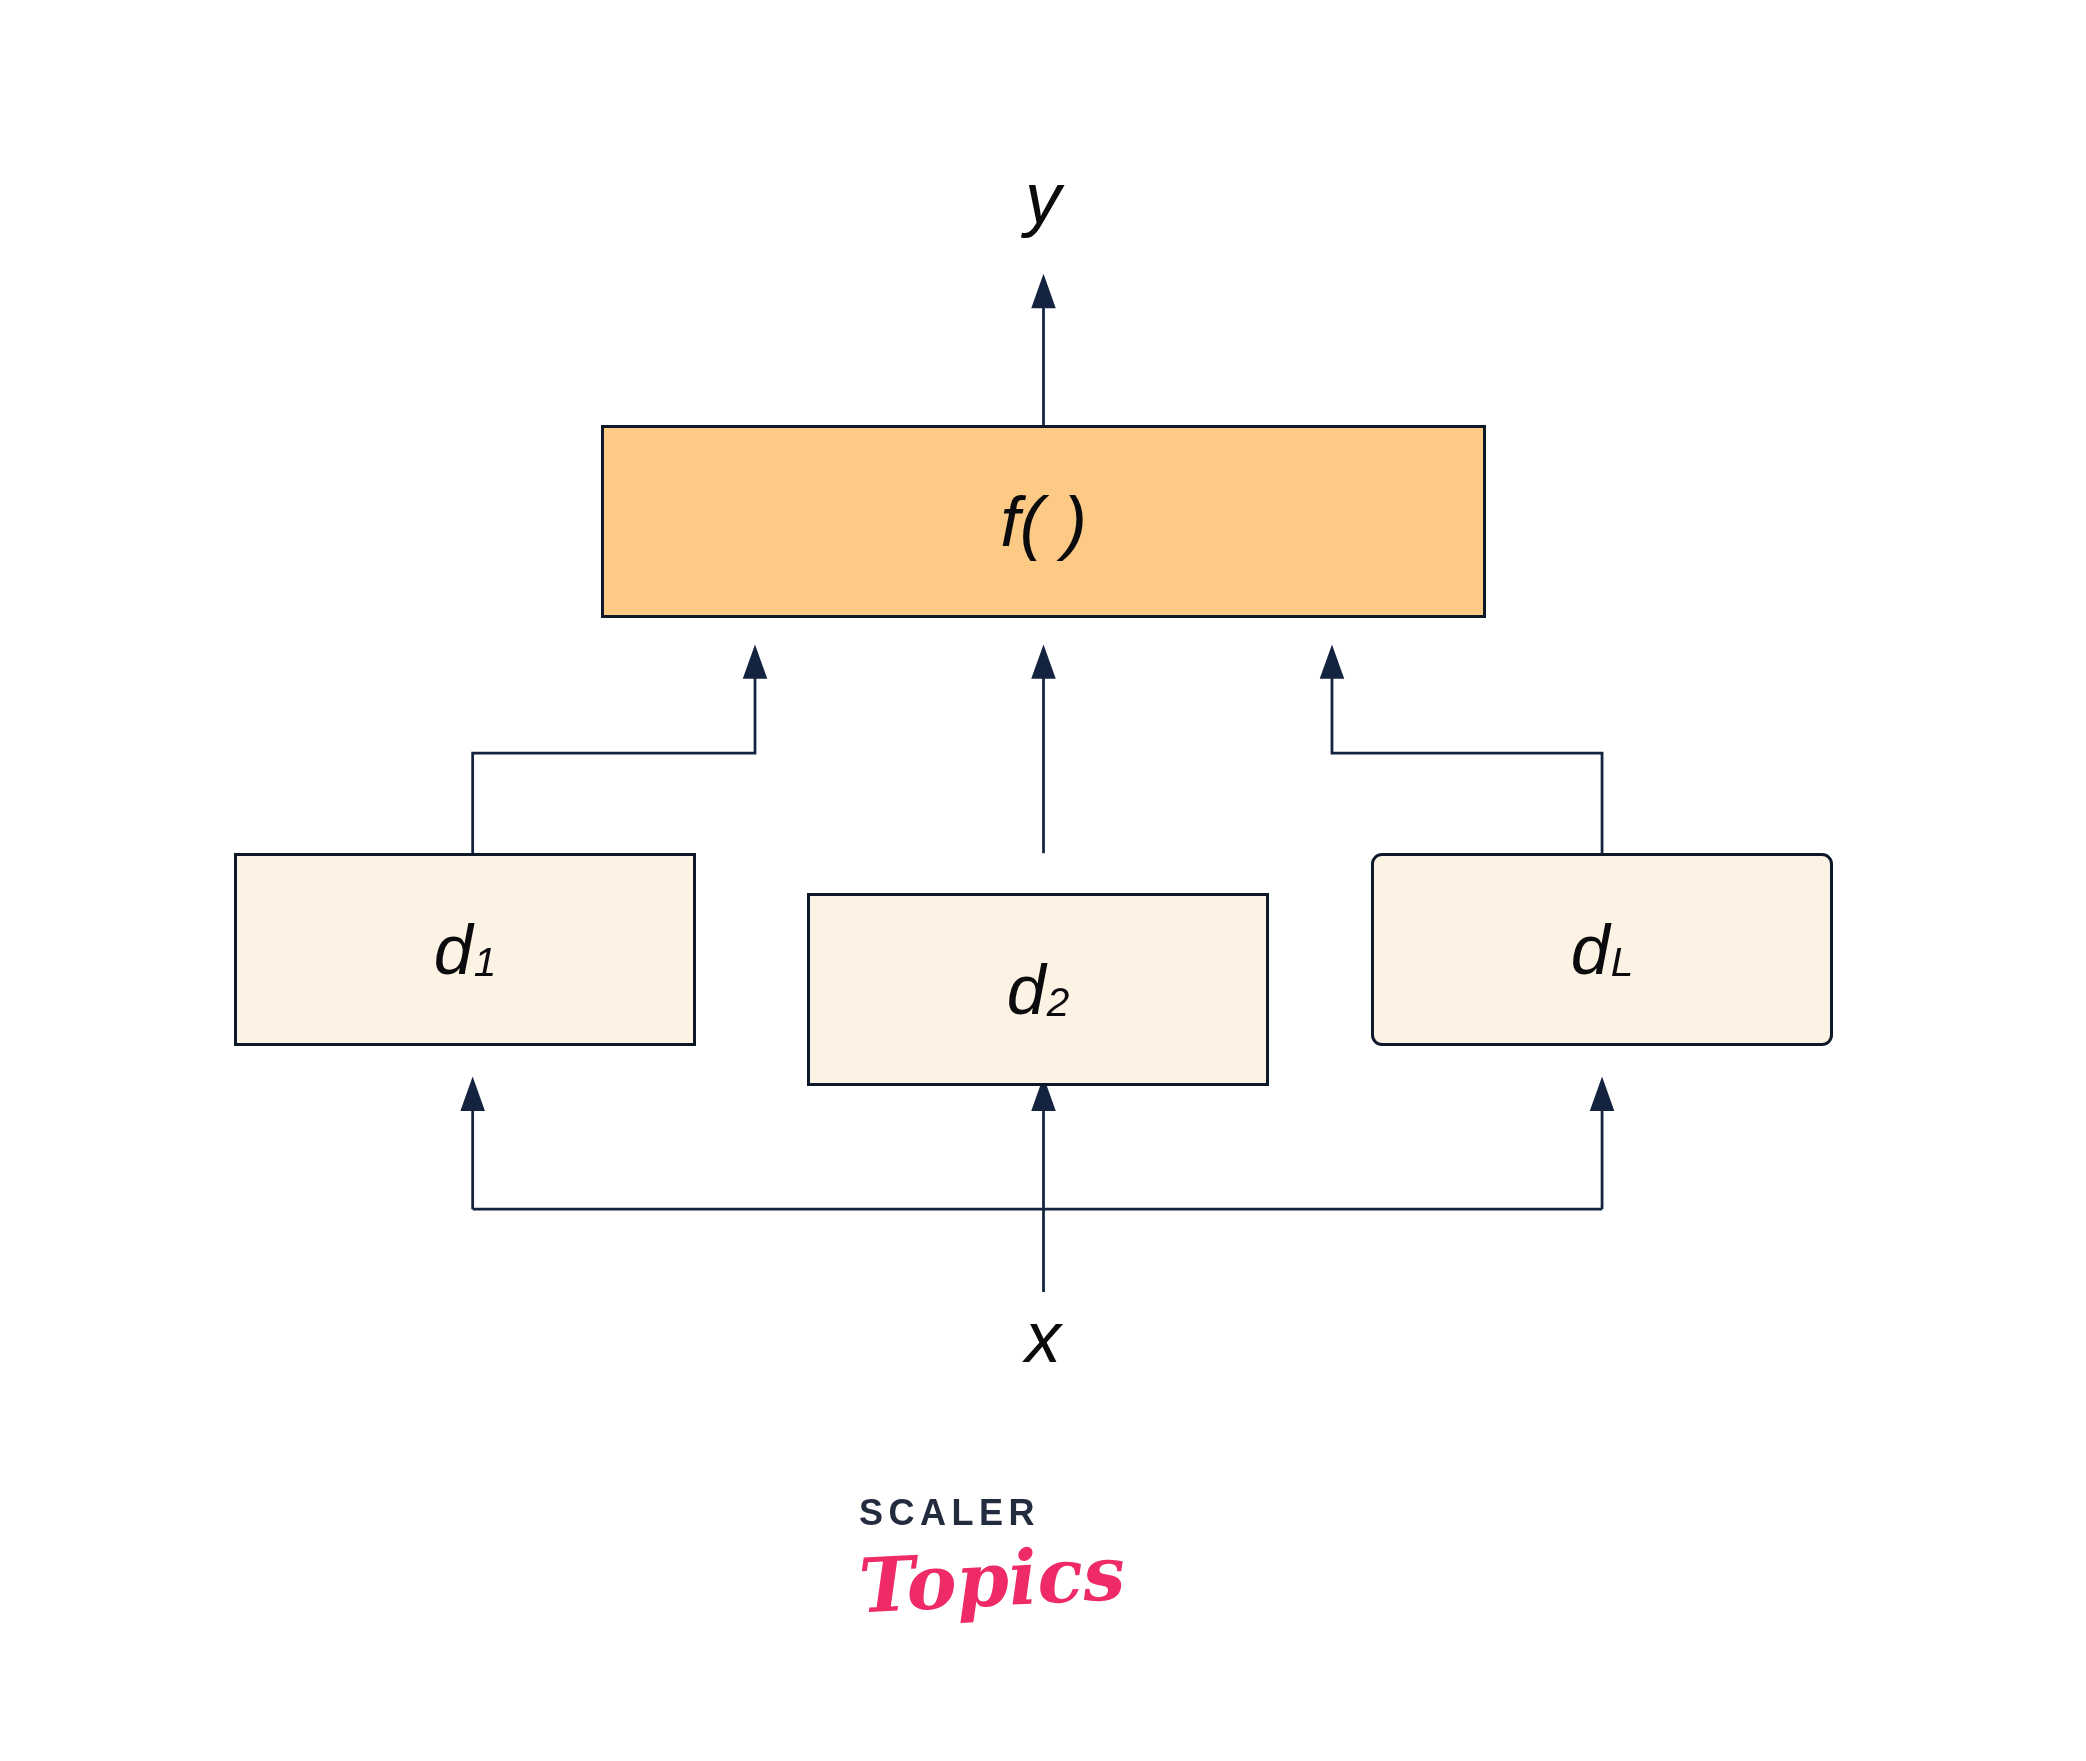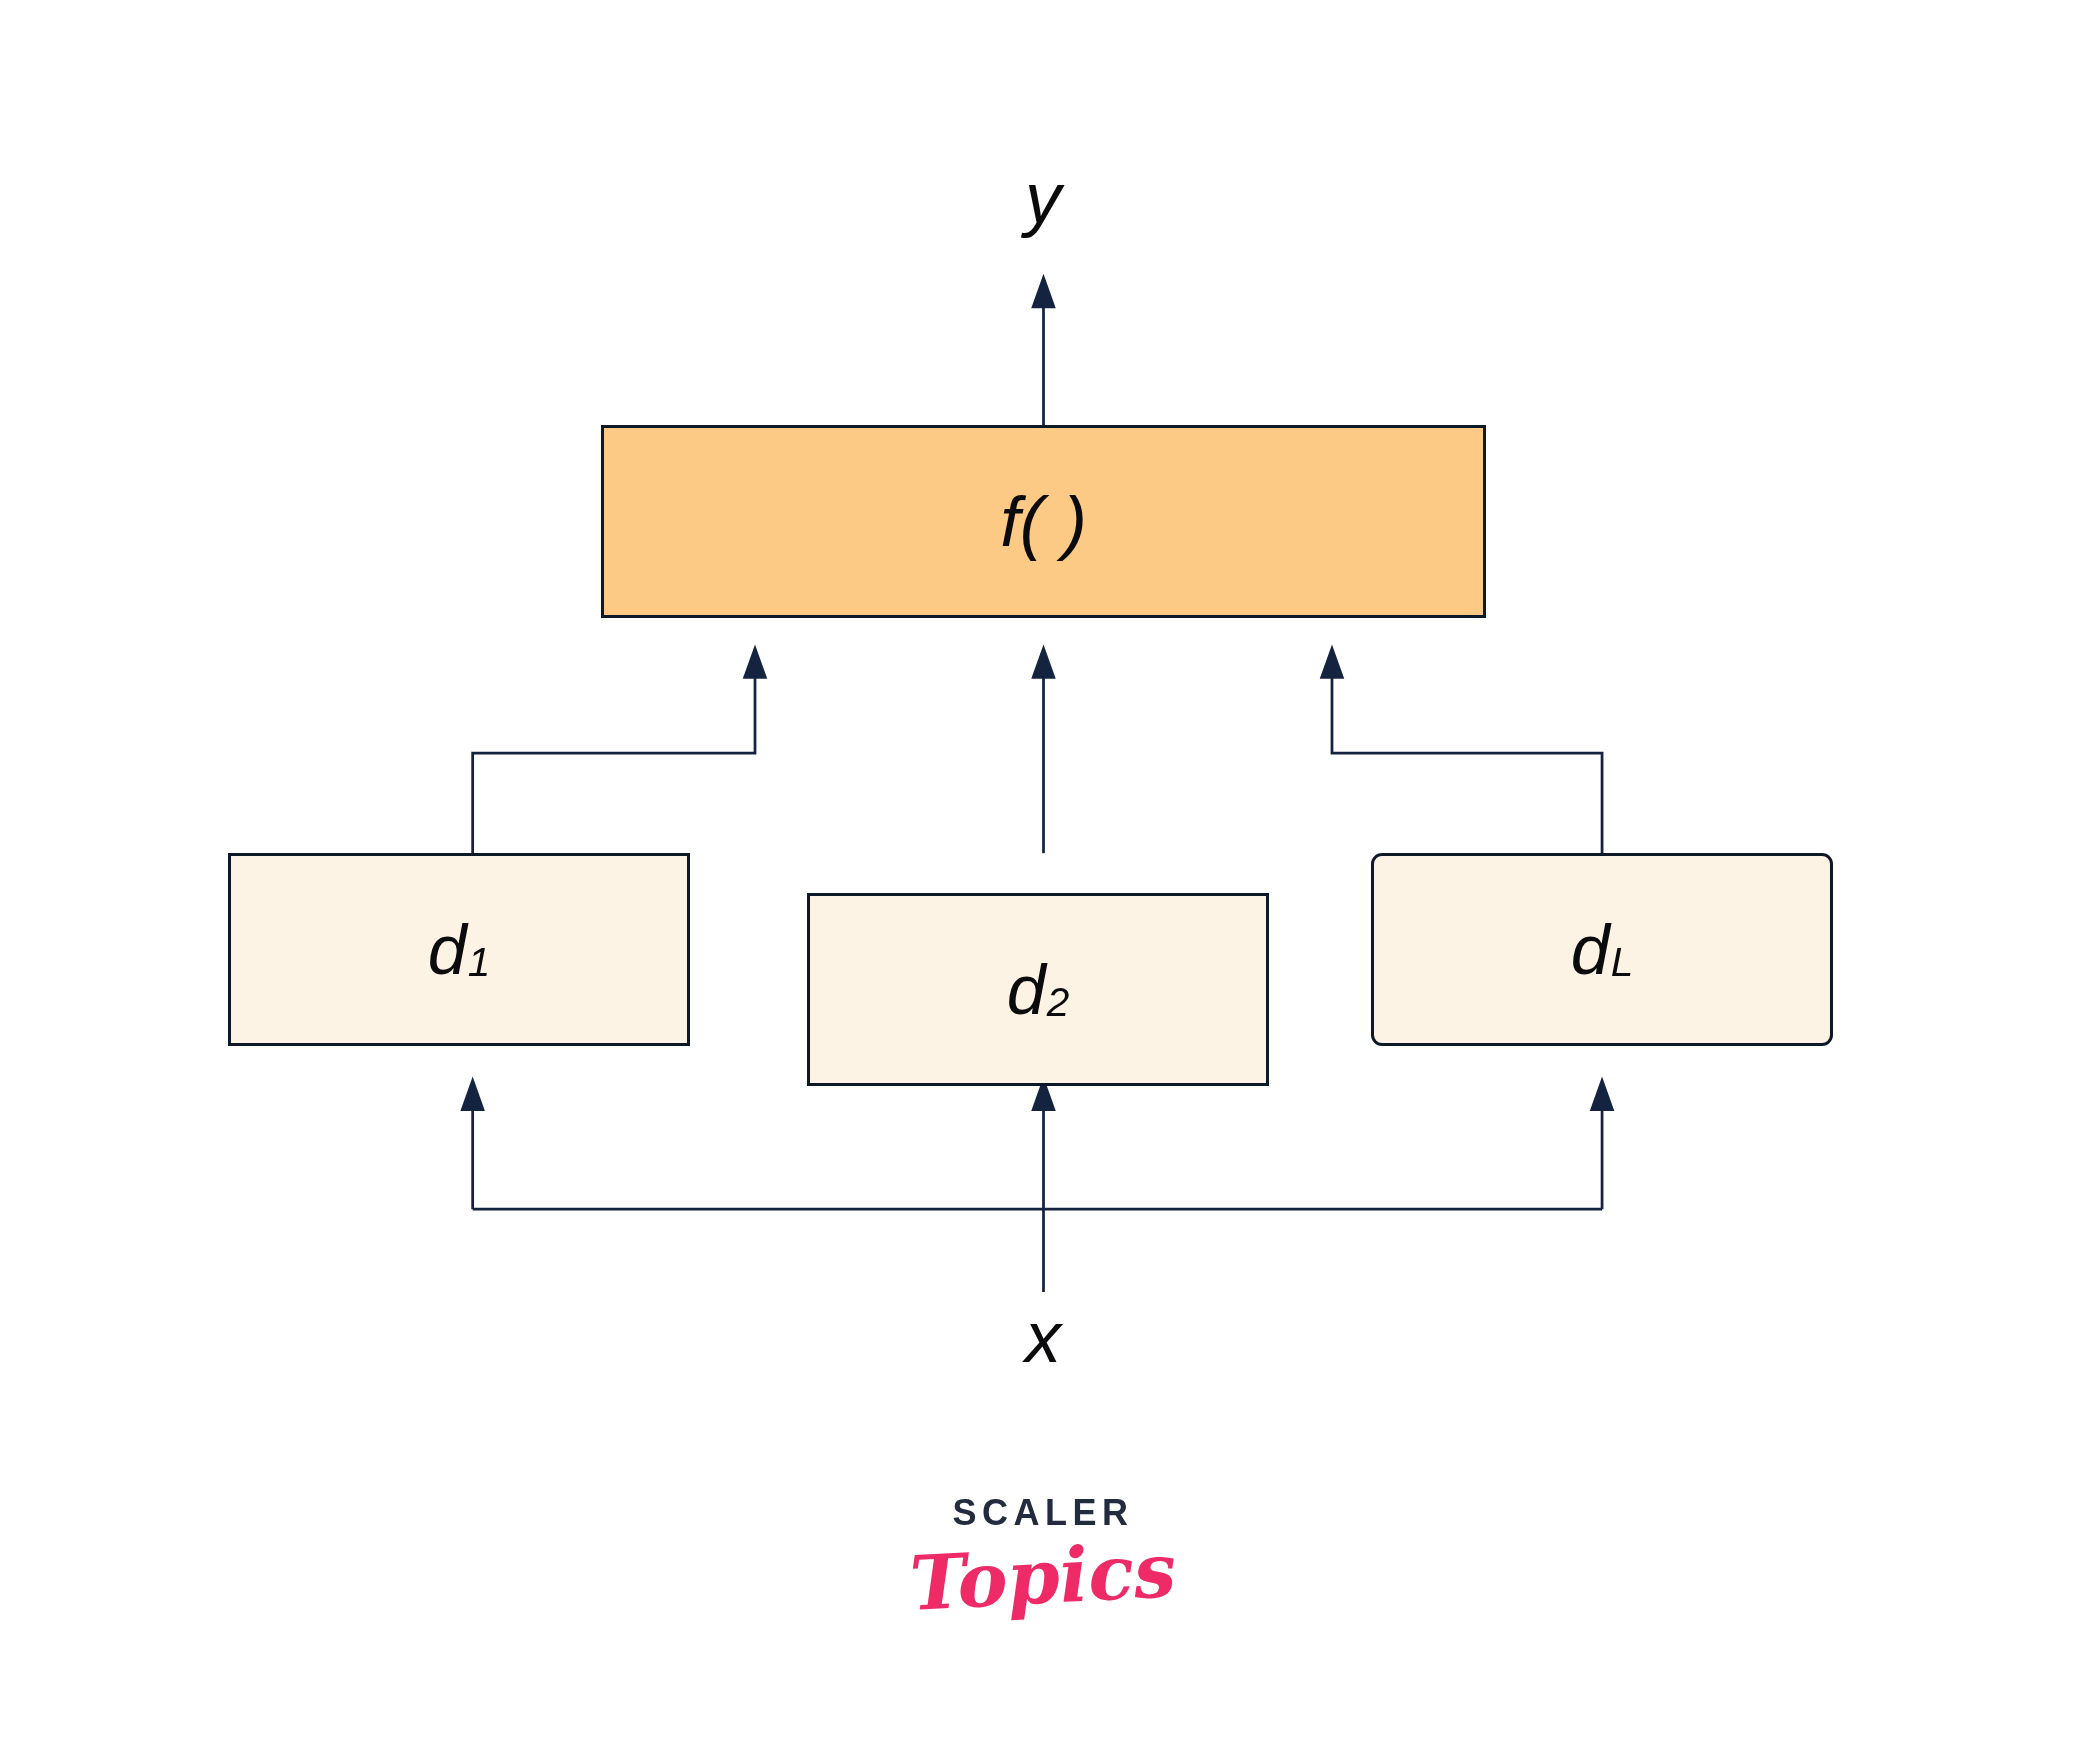--- a/index.html
+++ b/index.html
@@ -62,36 +62,36 @@
     border: 3.7px solid var(--box-border);
     font-size: 71px;
   }
   .model {
     top: 853px;
     width: 462px; height: 193px;
     background: var(--model-fill);
     border: 3.1px solid var(--box-border);
     font-size: 70px;
   }
-  .model-1 { left: 228px; }
+  .model-1 { left: 234px; }
   .model-2 { left: 807px; margin-top: 40px; }
   .model-3 { left: 1371px; border-radius: 11px; }
   .model .sub {
     font-size: 0.58em;
     position: relative;
     top: 0.06em;
     margin-left: 0.03em;
   }
   .label-y { left: 951px; top: 157px; }
   .label-x { left: 951px; top: 1296px; }
   .logo {
     position: absolute;
     left: 859px; top: 1492px;
     width: 368px;
-    text-align: center;
+    text-align: left;
   }
   .logo-brand {
     font-family: "Liberation Sans", sans-serif;
     font-weight: 800;
     font-size: 36px;
     letter-spacing: 5.5px;
     color: var(--logo-brand);
   }
   .logo-product {
     margin-top: 3.7px;

